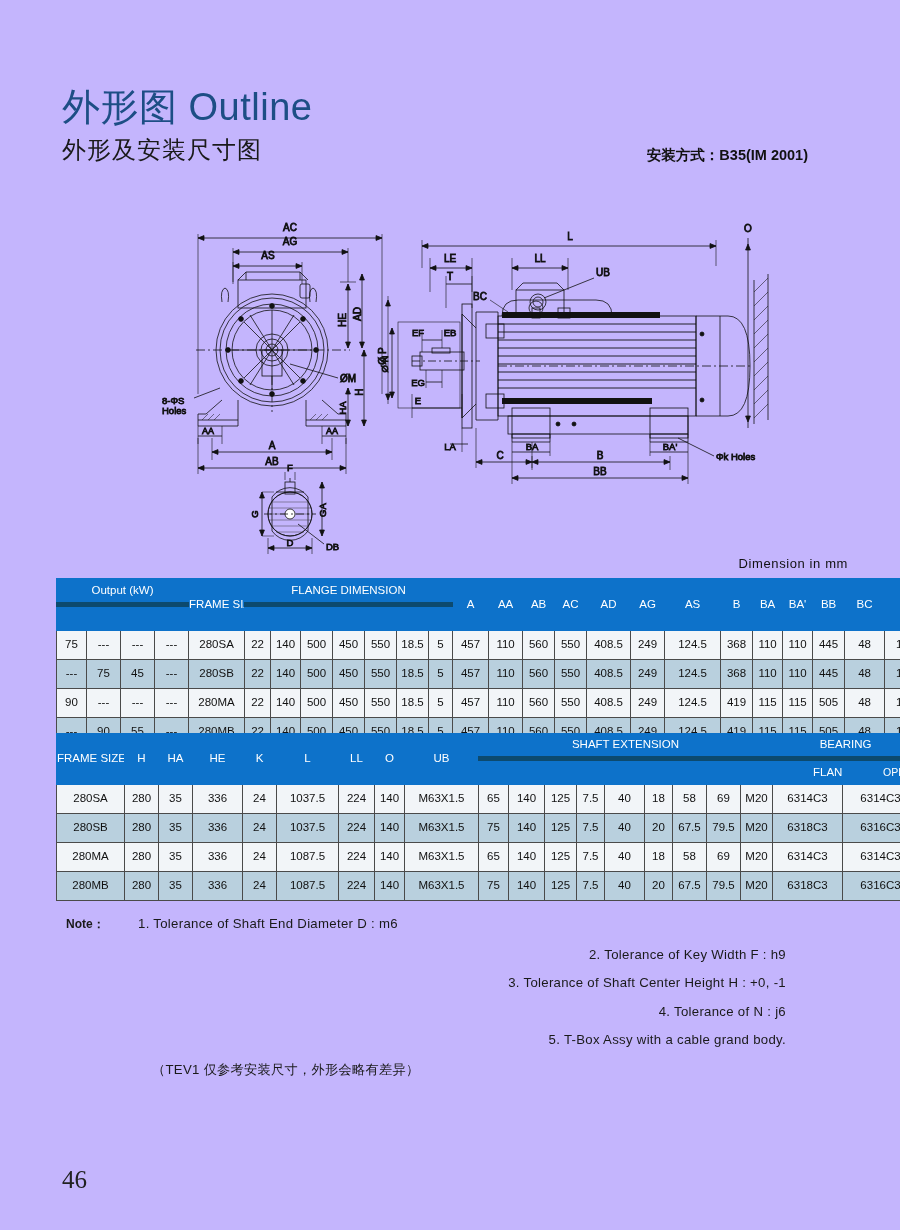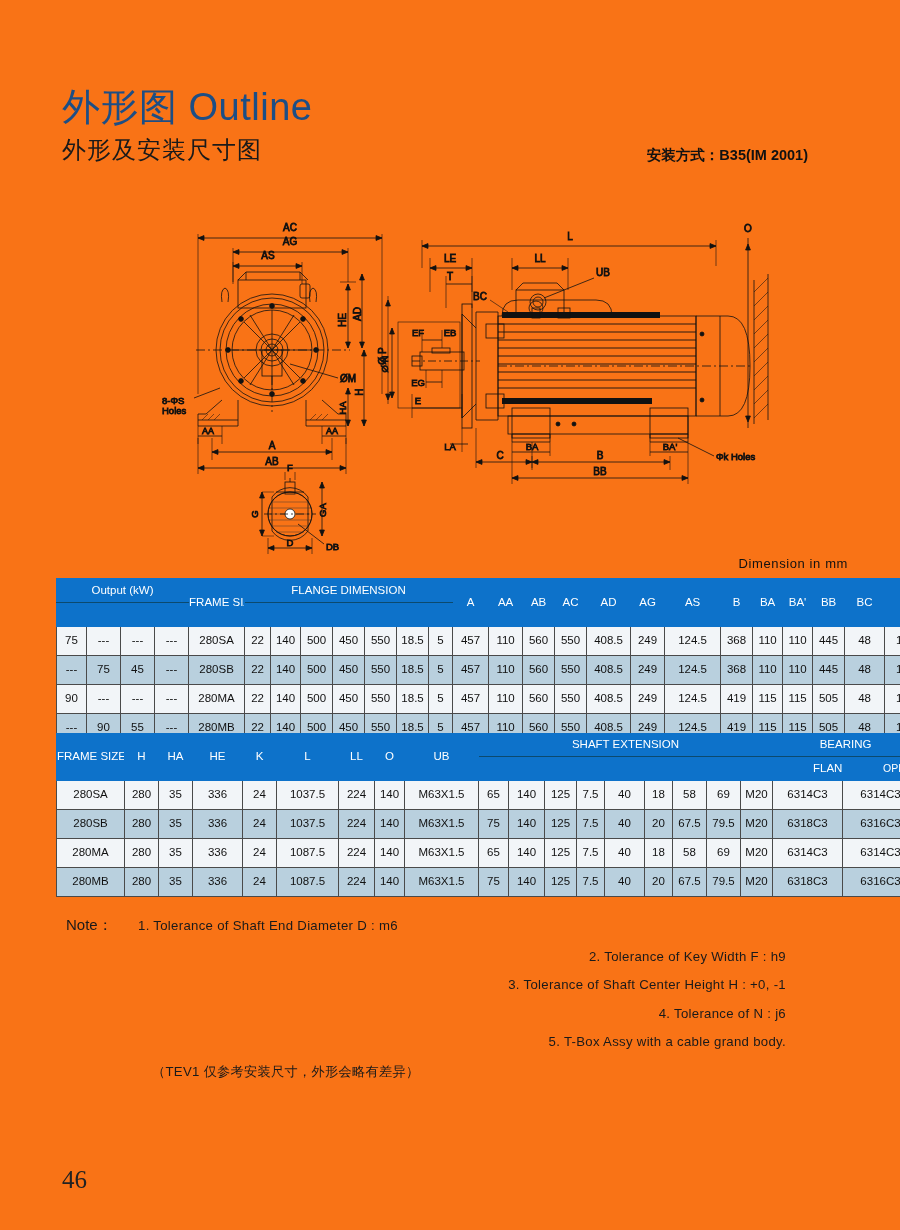--- a/index.html
+++ b/index.html
@@ -11,21 +11,21 @@
     width: 900px;
     height: 1230px;
     position: relative;
     font-family: "Liberation Sans", sans-serif;
     color: #000;
     overflow: hidden;
   }
   .page {
     position: absolute;
     inset: 0;
-    background: #f97316;
+    background: #c4b5fd;
   }
 
   
   .title-zone {
     position: absolute;
     left: 62px;
     top: 88px;
   }
   .title-main {
     font-size: 38px;
@@ -96,21 +96,21 @@
   }
   table.spec thead th {
     background: #0d72ca;
     color: #ffffff;
     font-weight: normal;
     font-size: 11.5px;
     border: 1px solid #0d72ca;
     border-bottom: 1px solid #0d72ca;
   }
   table.spec thead th.grp {
-    border-bottom: 1px solid #0c4a6e;
+    border-bottom: 5px solid #0c4a6e;
   }
   table.spec thead tr:first-child th { height: 23px; }
   table.spec thead tr:nth-child(2) th { height: 23px; padding-left: 40px; }
   #table2 thead tr:first-child th.span2 { height: 22px; }
   table.spec tbody td { height: 28px; }
   table.spec tbody tr.odd td { background: #f2f5f8; }
   table.spec tbody tr.even td { background: #b9d0de; }
 
   
   .notes {
@@ -120,24 +120,24 @@
     width: 720px;
     font-size: 13.2px;
     color: #1a1a1a;
   }
   .notes .row {
     display: flex;
     align-items: baseline;
     margin-bottom: 13.5px;
   }
   .notes .note-label {
-    font-weight: normal;
+    font-weight: bold;
     width: 72px;
     flex: 0 0 72px;
-    font-size: 15px;
+    font-size: 12px;
   }
   .notes .note-text { flex: 1; letter-spacing: 0.3px; }
   .notes .indent { padding-left: 72px; text-align: right; }
   .notes .cn { padding-left: 86px; letter-spacing: 0.6px; }
 
   
   .page-num {
     position: absolute;
     left: 62px;
     bottom: 36px;

